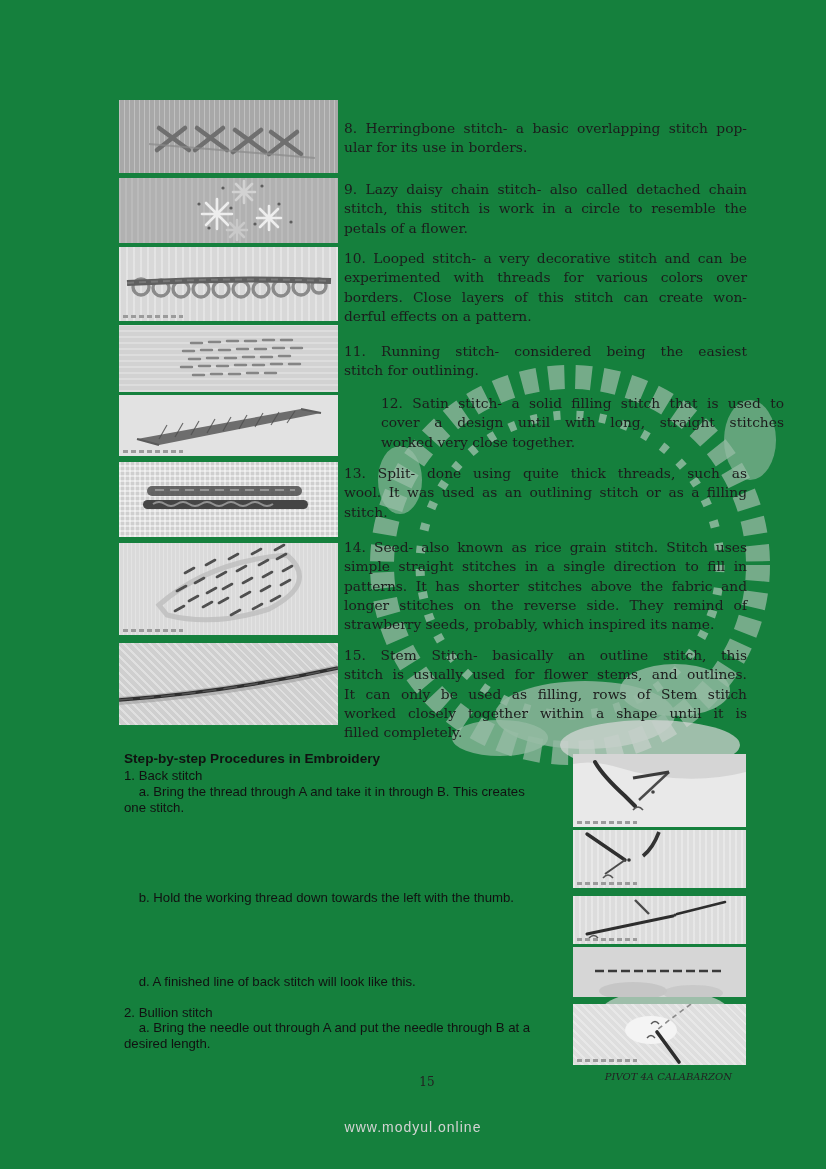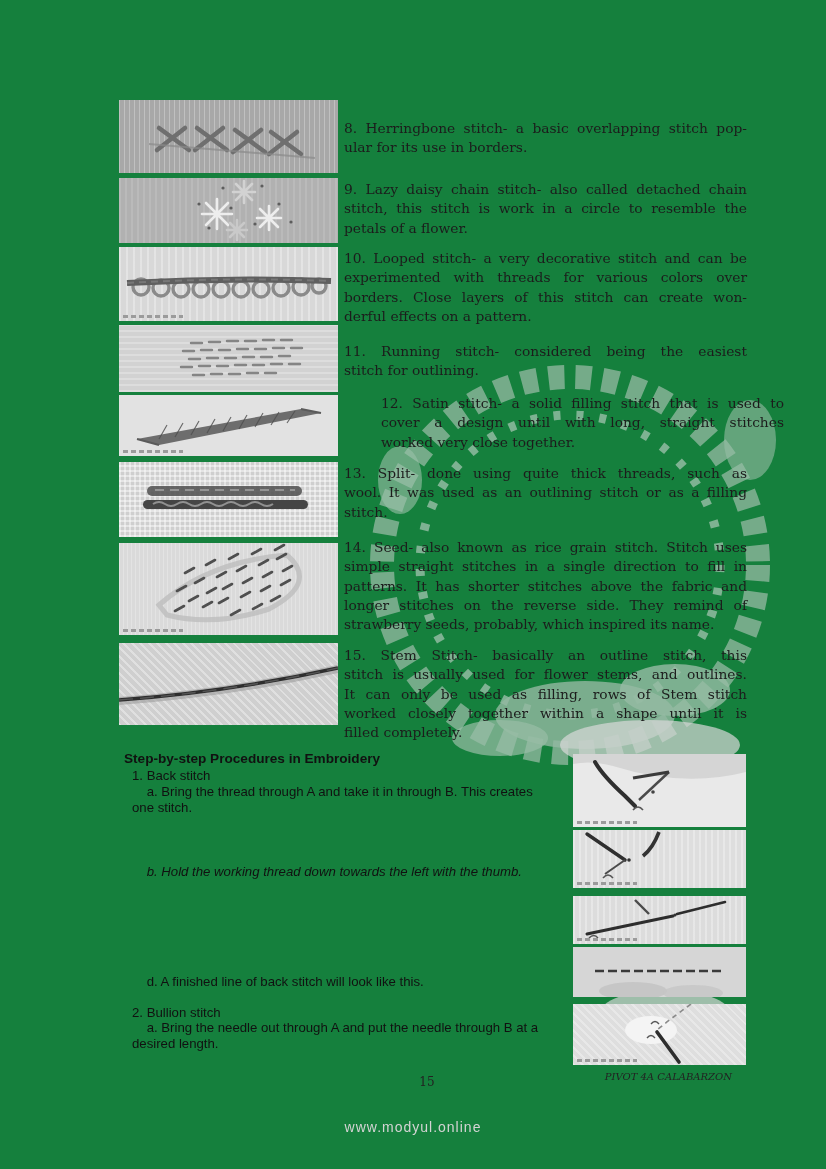--- a/index.html
+++ b/index.html
@@ -38,23 +38,23 @@
      background-image:repeating-linear-gradient(45deg,rgba(255,255,255,.3) 0 2px,transparent 2px 6px);}
   
   .stitch{position:absolute;left:344px;width:403px;z-index:2;
           font-family:"DejaVu Serif",serif;font-size:13.8px;line-height:19.3px;}
   .stitch .tline{text-align:justify;text-align-last:justify;white-space:pre-wrap;}
   .stitch .tline:last-child{text-align-last:left;}
   #t8{top:119px;} #t9{top:180px;} #t10{top:249px;} #t11{top:342px;}
   #t12{top:394px;margin-left:37px;} #t13{top:464px;} #t14{top:538px;} #t15{top:646px;}
   .steps{position:absolute;left:124px;z-index:2;font-family:"Liberation Sans",sans-serif;
          font-size:13.2px;line-height:15.5px;color:#111;}
-  .steps .tline{white-space:pre-wrap;margin-left:8px;}
+  .steps .tline{white-space:pre-wrap;}
   #ph{top:751px;font-weight:bold;font-size:13.6px;text-align:right;}
-  #pb1{top:768px;} #pb2{top:784px;width:452px;} #pb3{top:864px;width:452px;font-style:italic;}
+  #pb1{top:768px;} #pb2{top:784px;width:452px;} #pb3{top:890px;width:452px;}
   #pb4{top:897px;width:452px;} #pb5{top:974px;width:452px;}
   #pb6{top:1005px;} #pb7{top:1020px;width:460px;}
   
   .pagenum{position:absolute;left:402px;top:1075px;width:50px;text-align:center;z-index:2;
            font-family:"DejaVu Serif",serif;font-size:12px;color:#222;}
   .brand{position:absolute;left:480px;top:1071px;width:252px;text-align:right;z-index:2;
          font-family:"DejaVu Serif",serif;font-style:italic;font-size:10px;color:#222;}
   .site-mark{position:absolute;left:0;right:0;top:1119px;text-align:center;z-index:2;
              font-family:"Liberation Sans",sans-serif;font-size:14px;color:#d4d4d4;letter-spacing:1px;}
   .credit{position:absolute;left:4px;bottom:3px;height:3px;width:60px;z-index:3;

